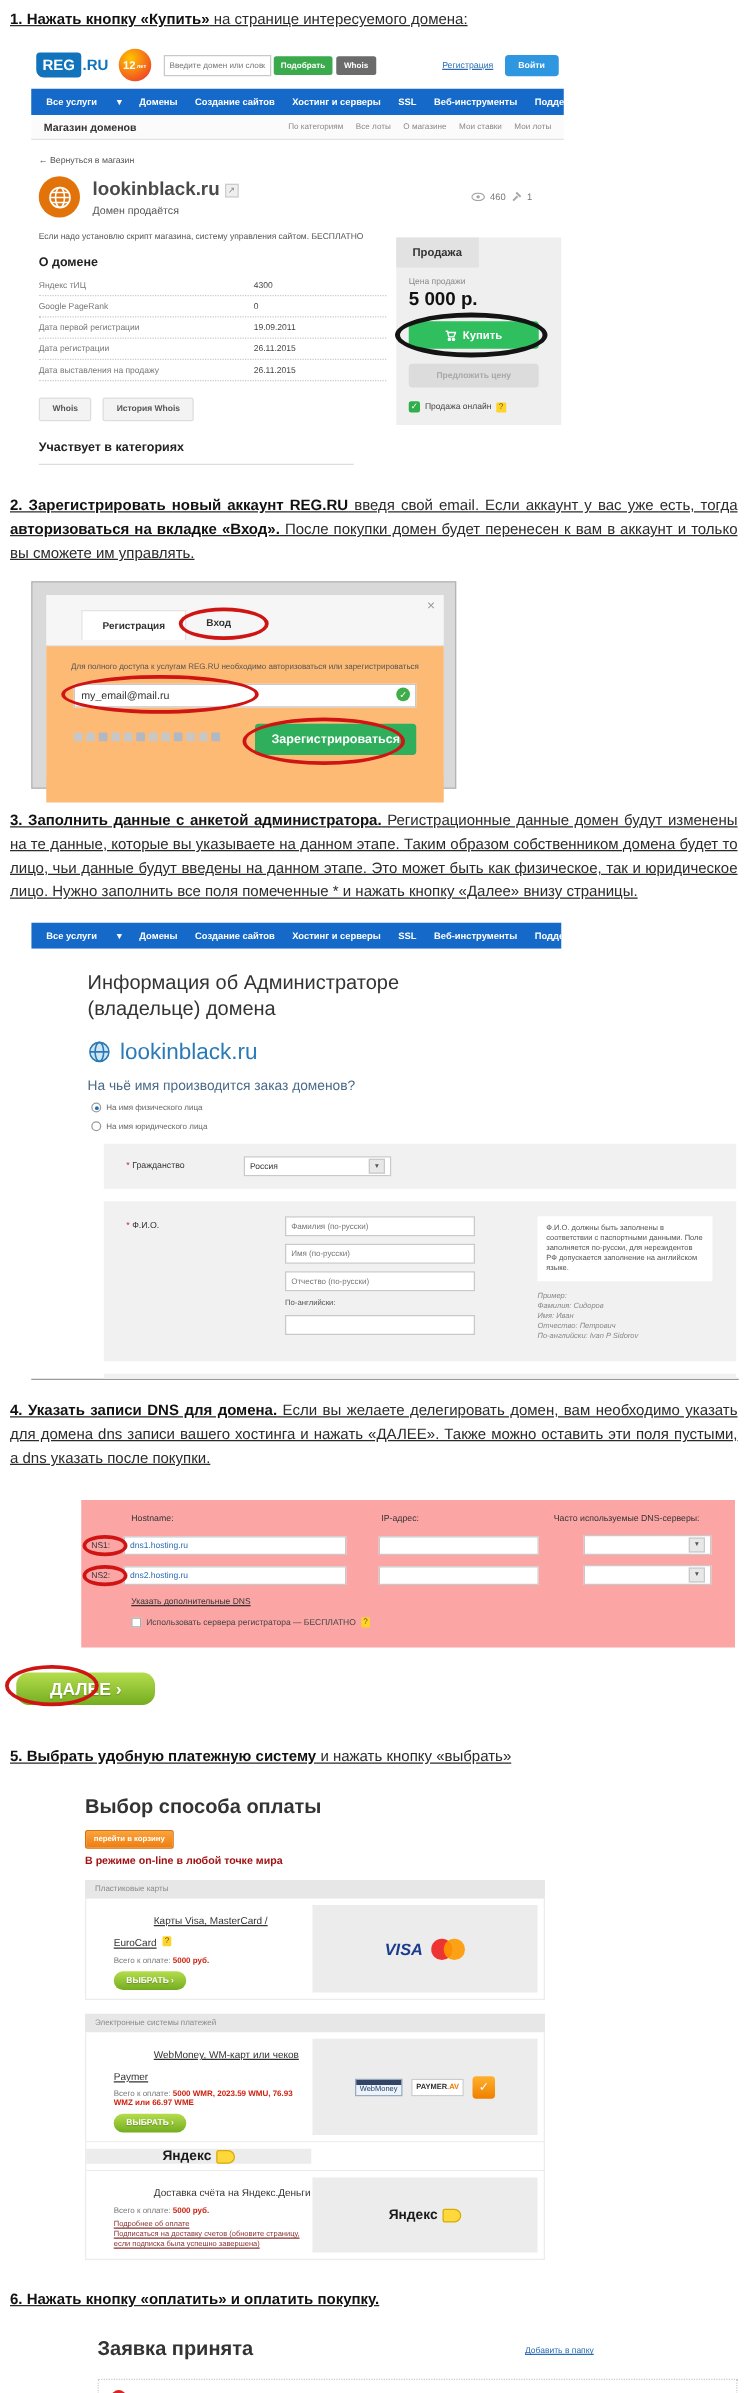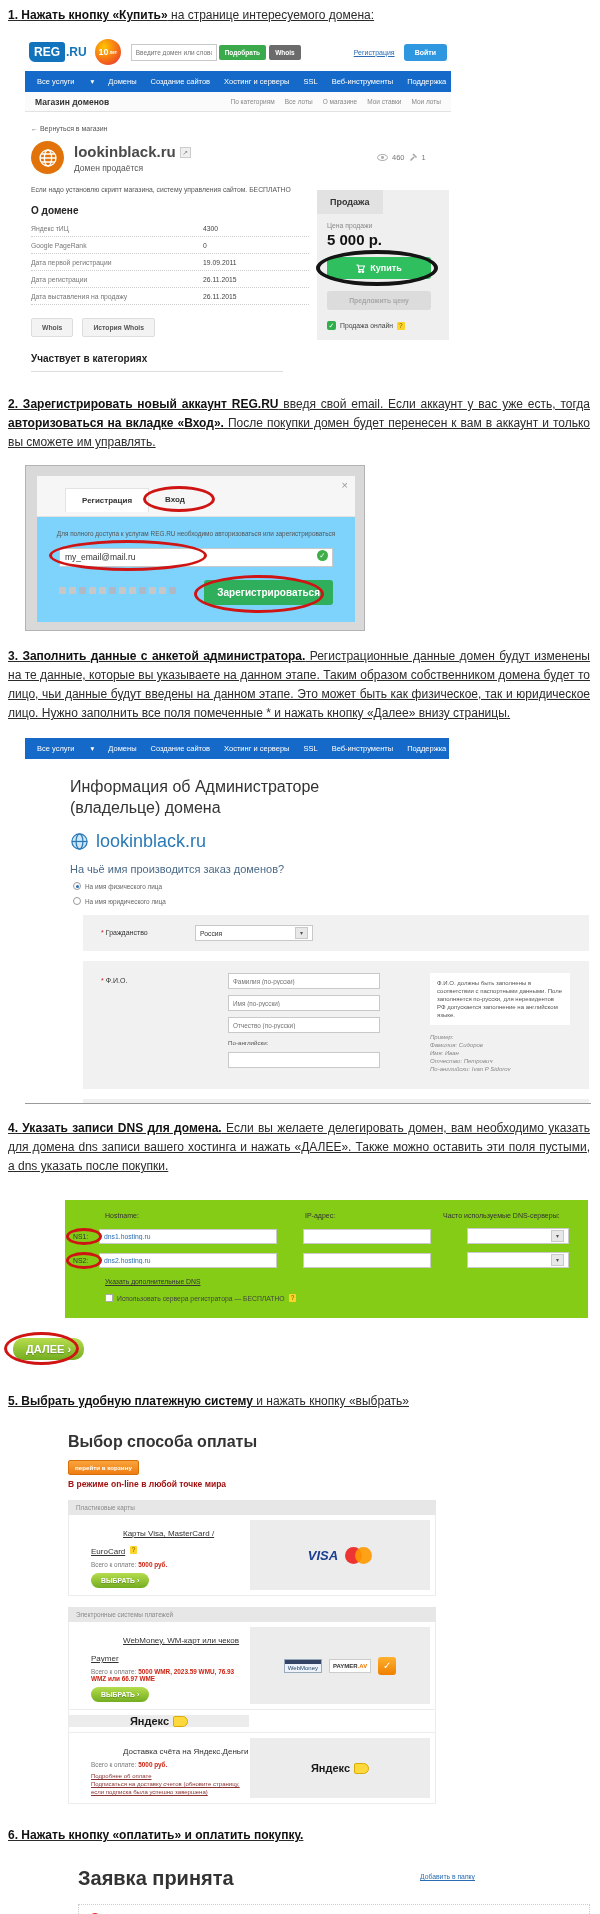--- a/index.html
+++ b/index.html
@@ -24,21 +24,21 @@
              background:radial-gradient(circle at 35% 30%, #ffc400, #f2571f 70%, #d42a63);
              color:#fff; font-weight:bold; font-size:9px; display:flex; align-items:center; justify-content:center; }
   .badge10 i { font-style:normal; font-size:4.5px; margin-left:1px; }
   .search-input { width:86px; height:17px; border:1px solid #c9c9c9; font-size:6.5px; padding:0 4px; color:#555; }
   .btn-pick { background:#3aaa4c; color:#fff; font-size:6.5px; font-weight:bold; padding:4px 6px; border-radius:2px; margin-left:2px; }
   .btn-whois-dark { background:#6b6b6b; color:#fff; font-size:6.5px; font-weight:bold; padding:4px 6px; border-radius:2px; margin-left:3px; }
   .s1-right { margin-left:auto; display:flex; align-items:center; }
   .lnk { color:#2a6db5; text-decoration:underline; font-size:7px; }
   .btn-login { background:#2f96e0; color:#fff; font-size:7px; font-weight:bold; padding:5px 11px; border-radius:3px; margin-left:9px; }
 
-  .bluenav { background:#1569c8; color:#fff; height:21px; display:flex; align-items:center; font-size:7.5px; font-weight:normal; padding:0 12px; }
+  .bluenav { background:#1569c8; color:#fff; height:21px; display:flex; align-items:center; font-size:7.5px; font-weight:bold; padding:0 12px; }
   .bluenav span { margin-right:14px; white-space:nowrap; }
   .bluenav span:last-child { margin-right:0; }
   .subbar { display:flex; align-items:center; height:20px; font-size:6.5px; color:#888; border-bottom:1px solid #e2e2e2; background:#fbfbfb; padding:0 10px; }
   .subbar .title { font-size:8.5px; font-weight:bold; color:#333; }
   .subbar .links { margin-left:auto; display:flex; gap:10px; }
 
   .back-link { margin:13px 0 0 6px; font-size:7px; color:#555; }
   .domain-row { display:flex; align-items:center; margin:9px 0 0 6px; }
   .globe-badge { width:33px; height:33px; border-radius:50%; background:#e2730b; display:flex; align-items:center; justify-content:center; }
   .domain-ttl { margin-left:10px; }
@@ -71,21 +71,21 @@
 
   
   .shot2 { margin:13px 0 0 25px; width:340px; height:166px; background:#d9d9d9; border:1px solid #b3b3b3; }
   .dlg { position:absolute; left:11px; top:10px; width:318px; height:146px; background:#f6f6f6; }
   .dlg-close { position:absolute; right:7px; top:3px; font-size:11px; color:#999; }
   .tabs { position:absolute; left:28px; top:12px; display:flex; }
   .tab { font-size:8px; font-weight:bold; color:#333; padding:7px 16px; }
   .tab.active { background:#fff; border:1px solid #e3e3e3; border-bottom:none; }
   .tab-login-wrap { position:relative; }
   .login-ellipse { left:-6px; top:-2px; width:72px; height:26px; }
-  .dlg-body { position:absolute; left:0; top:40px; width:318px; height:106px; background:#7dd3fc; border-top:1px solid #e3e3e3; }
+  .dlg-body { position:absolute; left:0; top:40px; width:318px; height:126px; background:#fdba74; border-top:1px solid #e3e3e3; }
   .dlg-note { font-size:6.4px; color:#555; text-align:center; margin-top:13px; }
   .email-row { position:relative; margin:9px 22px 0; }
   .email-input { width:100%; height:19px; border:1px solid #c9c9c9; font-size:8.5px; color:#333; padding:0 5px; background:#fff; }
   .email-check { position:absolute; right:5px; top:4px; width:11px; height:11px; border-radius:50%; background:#3fae49; color:#fff; font-size:7.5px; line-height:11px; text-align:center; }
   .email-ellipse { left:-10px; top:-6px; width:158px; height:31px; }
   .dlg-actions { display:flex; align-items:center; margin:15px 22px 0; }
   .social { display:flex; gap:3px; align-items:center; }
   .social i { width:7px; height:7px; background:#c7c7c7; border-radius:1px; display:inline-block; }
   .social i:nth-child(3n) { background:#b0b8c6; }
   .btn-reg-wrap { position:relative; margin-left:auto; }
@@ -112,32 +112,32 @@
   .fsel .arr { margin-left:auto; width:13px; height:12px; background:#e8e8e8; border:1px solid #c9c9c9; font-size:6px; line-height:10px; text-align:center; color:#555; }
   .subl { font-size:6.2px; color:#555; }
   .fnote { position:absolute; left:347px; top:12px; width:140px; background:#fff; padding:6px 7px; font-size:6px; line-height:8px; color:#555; }
   .fexample { position:absolute; left:347px; font-size:6px; line-height:8px; color:#888; font-style:italic; }
   .box1 { height:36px; }
   .box2 { height:128px; }
   .box3 { height:96px; }
 
   
   .shot4 { margin:24px 0 0 5px; width:590px; }
-  .dnsbox { margin-left:60px; width:523px; background:#84cc16; position:relative; height:118px; }
+  .dnsbox { margin-left:60px; width:523px; background:#fca5a5; position:relative; height:118px; }
   .dns-h { position:absolute; top:12px; font-size:7px; color:#333; }
   .dns-row { position:absolute; display:flex; align-items:center; }
   .ns-wrap { position:relative; width:26px; font-size:6.8px; color:#333; }
   .ns-ellipse { left:-7px; top:-5px; width:36px; height:17px; }
   .dinput { height:15px; border:1px solid #c9c9c9; background:#fff; font-size:6.8px; color:#2a6db5; padding:0 4px; }
   .dns-link { position:absolute; left:40px; top:78px; font-size:6.8px; color:#333; text-decoration:underline; }
   .dns-chk { position:absolute; left:40px; top:94px; display:flex; align-items:center; gap:4px; font-size:6.8px; color:#444; }
   .chkbox { width:8px; height:8px; border:1px solid #aaa; background:#fff; }
   .btn-next-wrap { position:relative; display:inline-block; margin:20px 0 12px 8px; }
   .btn-glossy { background:linear-gradient(#b5dd4d,#74ad20); color:#fff; font-weight:bold; border-radius:10px; text-shadow:0 1px 1px rgba(0,0,0,.25); display:inline-block; }
-  .btn-next { font-size:11px; padding:5px 13px; }
+  .btn-next { font-size:14px; padding:5px 27px; }
   .next-ellipse { left:-9px; top:-6px; width:75px; height:33px; }
 
   
   .shot5 { margin:22px 0 0 25px; width:566px; }
   .pay-title { font-size:16px; font-weight:bold; color:#333; }
   .pay-wrap { margin-left:43px; }
   .btn-cart { display:inline-block; background:linear-gradient(#f9a43b,#ef7d12); border:1px solid #d96f08; color:#fff; font-size:6.2px; font-weight:bold; padding:3px 6px; border-radius:2px; margin-top:9px; }
   .online-line { color:#a11212; font-weight:bold; font-size:8.5px; margin-top:4px; }
   .pay-gh { width:368px; background:#e7e7e7; color:#8a8a8a; font-size:6.4px; padding:4px 8px; margin-top:11px; }
   .pay-row { width:368px; background:#fff; border:1px solid #ececec; border-top:none; display:flex; }
@@ -158,39 +158,39 @@
   .badge-ok { width:18px; height:18px; border-radius:3px; background:linear-gradient(#ffb12e,#ef7f00); display:flex; align-items:center; justify-content:center; color:#fff; font-size:10px; }
   .ya-logo { font-weight:bold; font-size:11px; color:#1a1a1a; display:flex; align-items:center; gap:4px; }
   .purse { width:15px; height:11px; background:#ffd83d; border:1px solid #d8ab00; border-radius:2px 6px 6px 2px; }
   .ym-dot { display:inline-block; width:7px; height:7px; border-radius:50%; background:#d6c; vertical-align:middle; margin-left:3px; }
   .pay-links { margin-top:4px; font-size:6px; line-height:8px; }
   .pay-links span { display:block; color:#8a3333; text-decoration:underline; }
 
   
   .shot6 { margin:22px 0 0 78px; width:512px; padding-bottom:6px; }
   .inv-head { position:relative; }
-  .inv-title { font-size:20px; font-weight:bold; color:#333; }
+  .inv-title { font-size:16px; font-weight:bold; color:#333; }
   .folder-link { position:absolute; left:342px; top:6px; font-size:6.8px; color:#2a6db5; text-decoration:underline; }
   .warn { border:1px dotted #ccc; margin-top:14px; padding:8px 10px; display:flex; align-items:center; gap:8px; }
   .warn-i { min-width:12px; width:12px; height:12px; border-radius:50%; background:#d22; color:#fff; font-weight:bold; font-size:9px; line-height:12px; text-align:center; }
   .warn-t { font-size:6.4px; color:#444; }
 </style>
 </head>
 <body>
 
 <p class="step" style="margin-top:6px"><b>1. Нажать кнопку «Купить»</b><span> на странице интересуемого домена:</span></p>
 
 <div class="shot shot1">
   <div class="s1-header">
     <div class="logo">
       <span class="reg">REG</span>
         <span class="ru">.RU</span>
     </div>
     <div class="badge10">
-        <span>10</span>
+        <span>12</span>
         <i>лет</i>
       </div>
     <input class="search-input" placeholder="Введите домен или слово" style="">
     <span class="btn-pick">Подобрать</span>
     <span class="btn-whois-dark">Whois</span>
     <div class="s1-right">
       <span class="lnk">Регистрация</span>
       <span class="btn-login">Войти</span>
     </div>
   </div>

